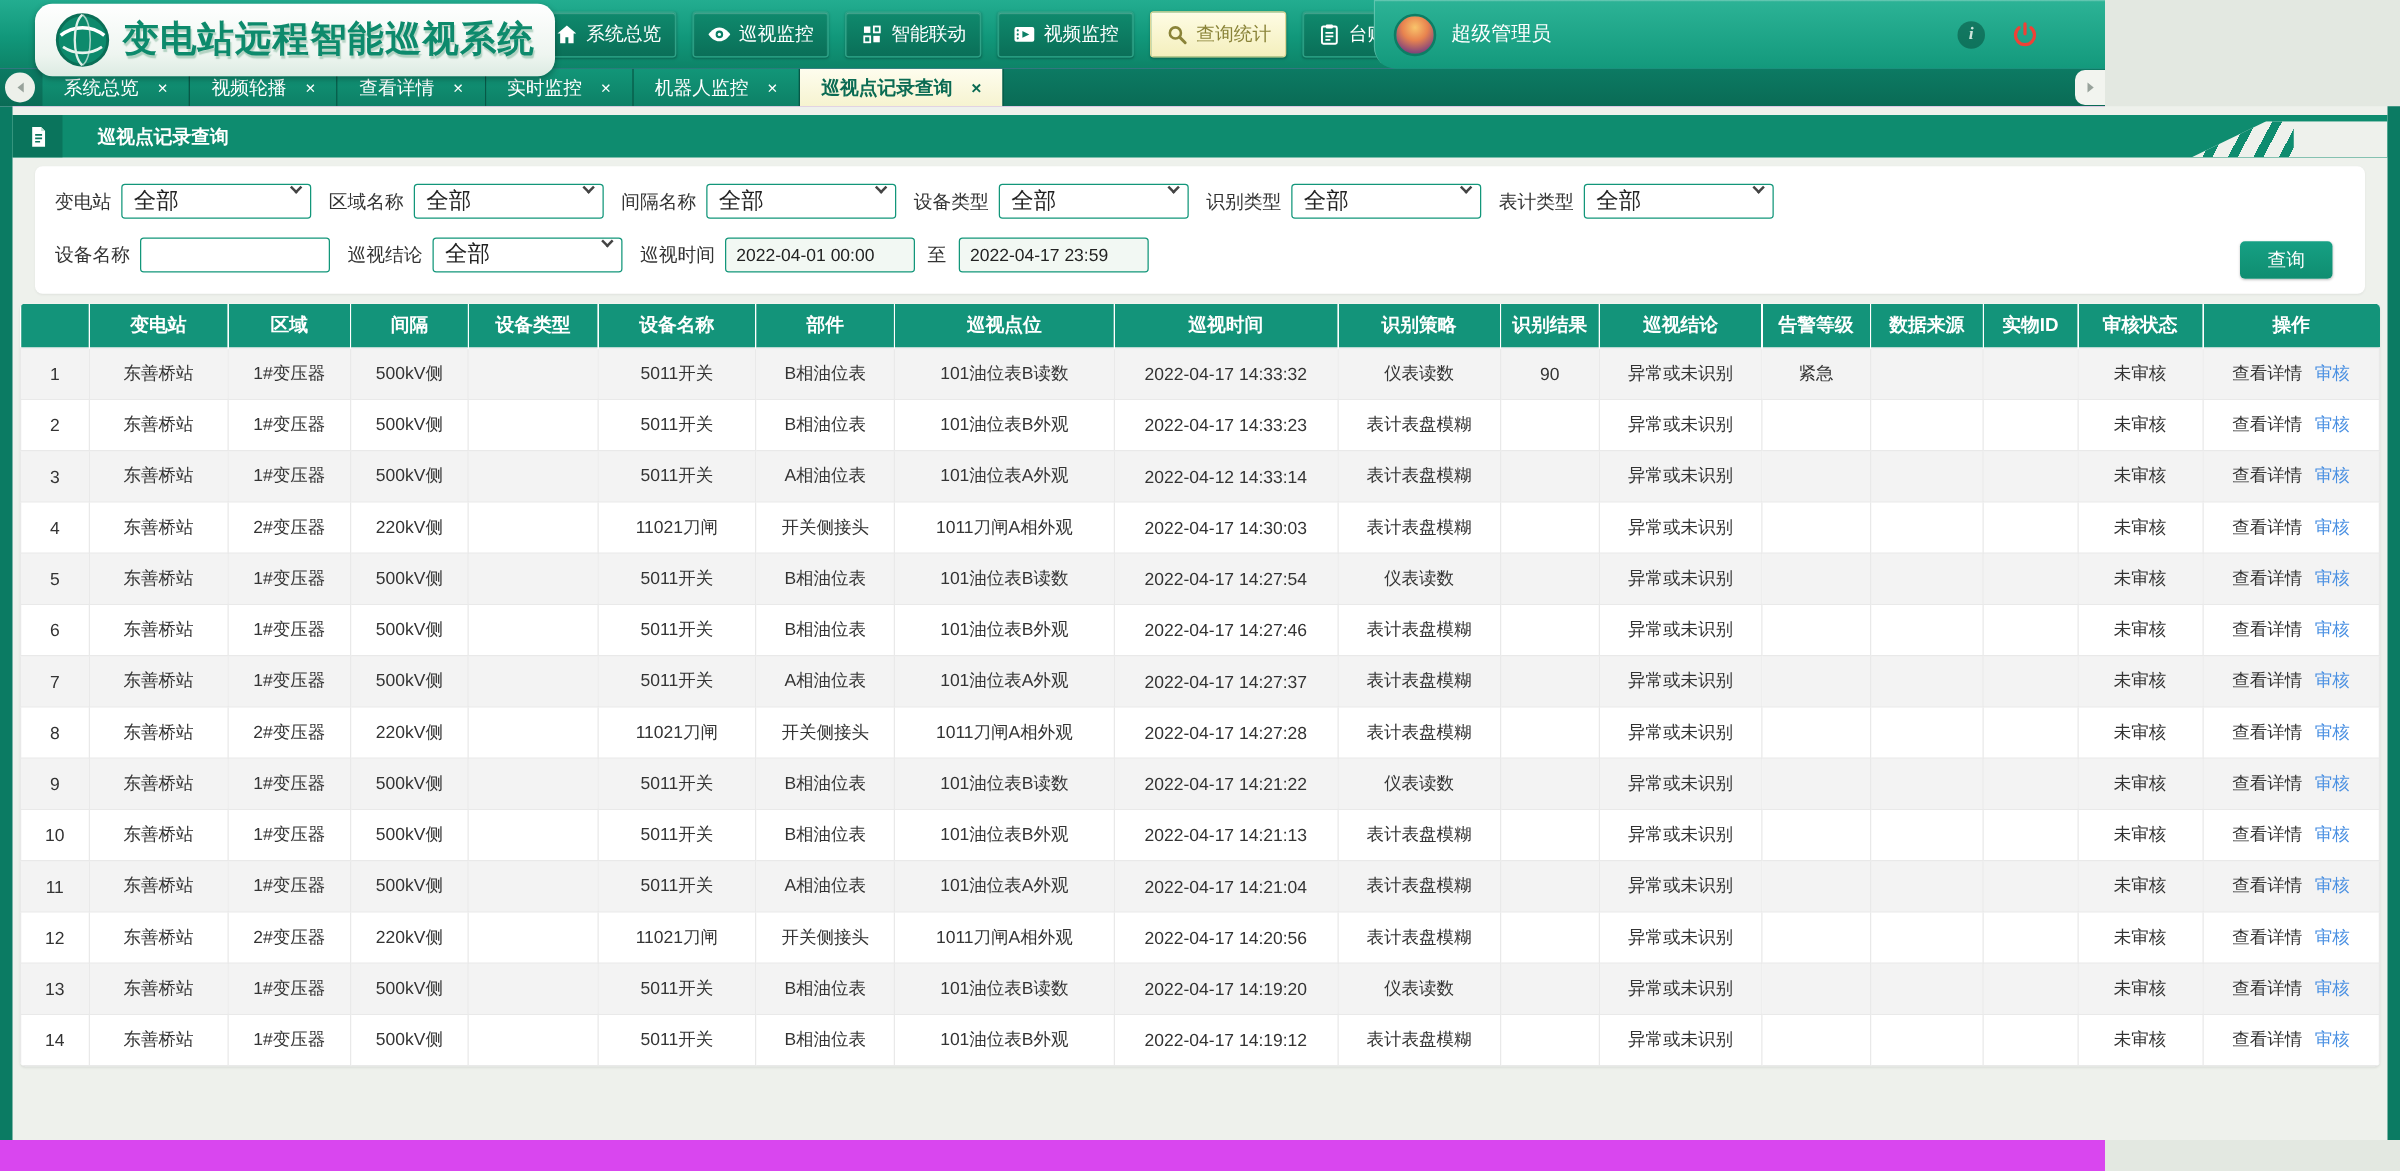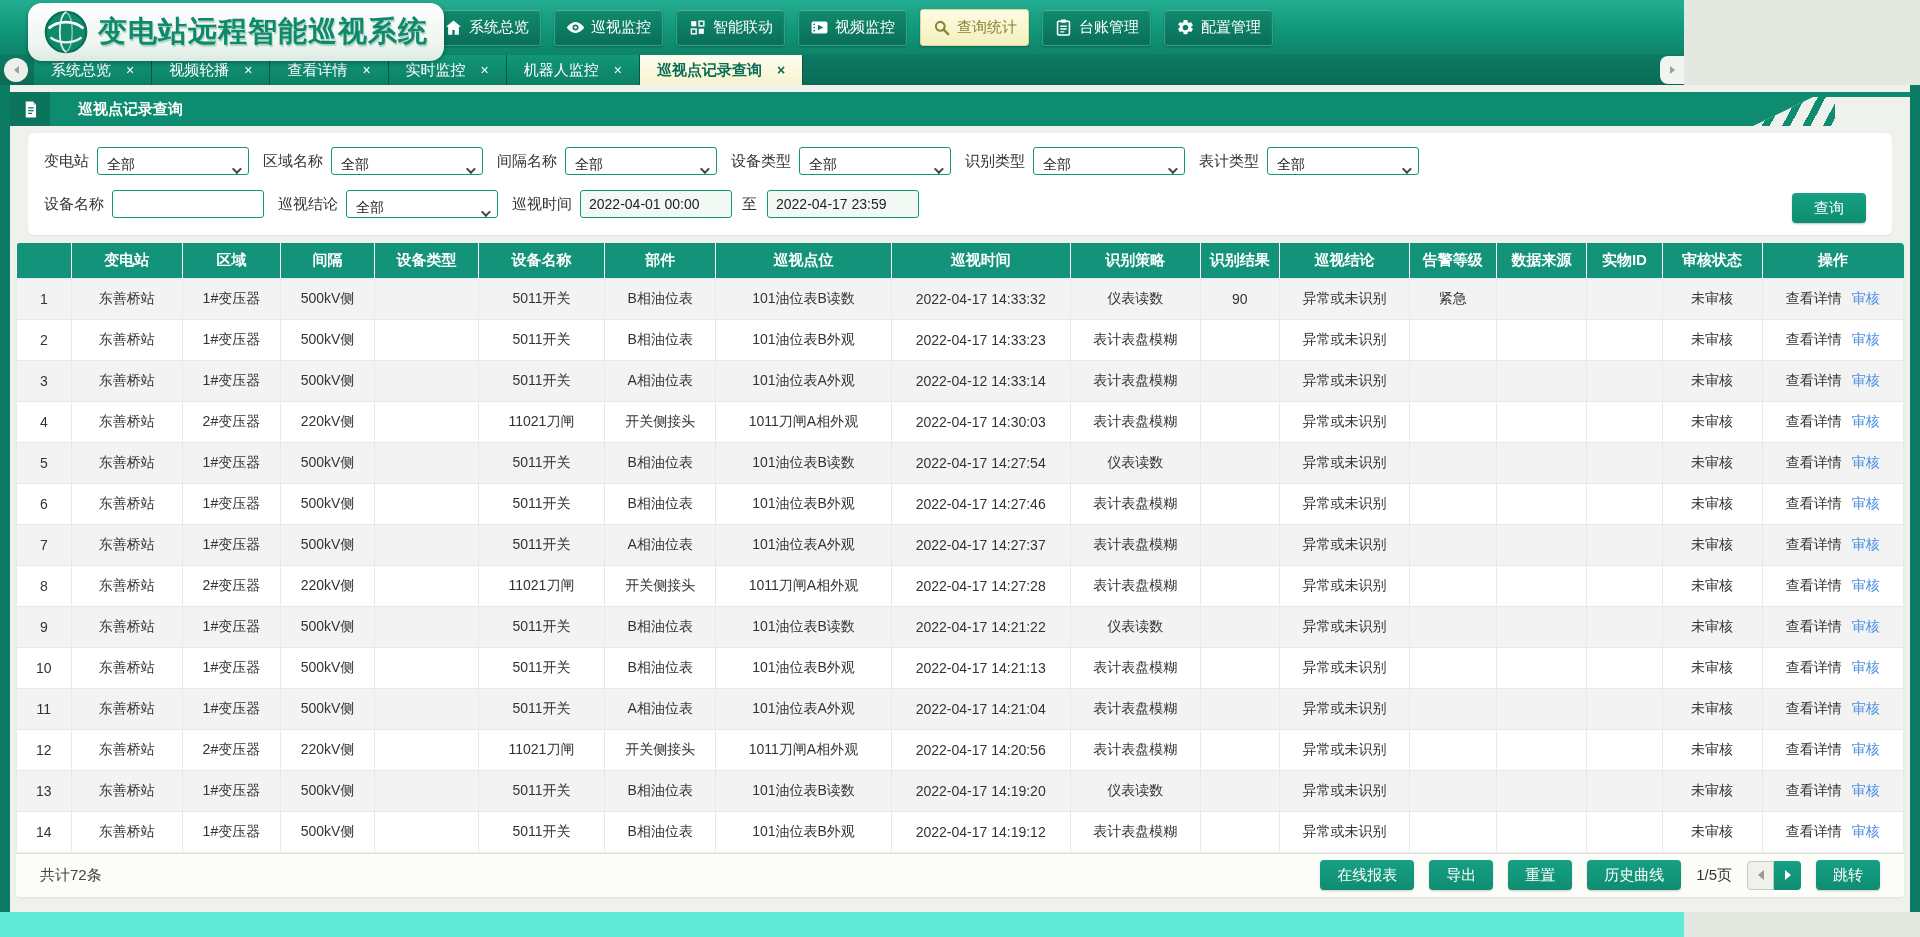--- a/index.html
+++ b/index.html
@@ -1,18 +1,18 @@
 <!DOCTYPE html>
 <html><head>
 <meta charset="utf-8">
 <style>
   *{box-sizing:border-box;margin:0;padding:0}
   html,body{width:1920px;height:937px;overflow:hidden}
   body{font-family:"Liberation Sans","DejaVu Sans",sans-serif;background:#e3e8e1}
-  .page{position:relative;width:1684px;height:937px;background:#5eead4}
+  .page{position:relative;width:1684px;height:937px;background:#d946ef}
 
   
   .header{position:relative;height:55px;background:linear-gradient(180deg,#23ad90 0%,#11977a 55%,#0d8367 100%);z-index:20}
   .logo-card{position:absolute;left:28px;top:3px;height:58px;min-width:340px;background:linear-gradient(180deg,#ffffff 0%,#eef5f0 70%,#dcebe2 100%);
     border-radius:14px;display:flex;align-items:center;gap:10px;padding:0 16px;box-shadow:0 2px 5px rgba(0,0,0,.3);z-index:30}
   .logo-card svg{width:44px;height:44px}
   .app-title{font-size:29px;font-weight:bold;color:#0d8a6c;letter-spacing:1px;text-shadow:1px 2px 1px rgba(160,200,180,.8);white-space:nowrap}
   .main-nav{position:absolute;left:432px;top:9px;display:flex;gap:13px}
   .nav-btn{height:37px;min-width:96px;padding:0 11px;display:flex;align-items:center;gap:6px;cursor:pointer;
     background:linear-gradient(180deg,#0f8a6d,#0a6f58);border:1px solid #2fa287;border-radius:3px;color:#fff;font-size:15px;
@@ -53,22 +53,22 @@
     clip-path:polygon(58px 100%,118px 5px,215px 5px,215px 100%)}
   .title-deco .stripes{position:absolute;left:44px;top:0;bottom:0;width:96px;
     background:repeating-linear-gradient(118deg,#0e8c6f 0 7px,transparent 7px 18px)}
 
   
   .filter-panel{position:relative;margin:7px 18px 0 18px;height:102px;background:#fff;border-radius:6px;padding:13px 16px 0 16px;box-shadow:0 1px 2px rgba(0,0,0,.06)}
   .f-row{display:flex;align-items:center;height:30px}
   .f-row + .f-row{margin-top:13px}
   .f-label{font-size:15px;color:#333;margin:0 8px 0 14px;white-space:nowrap}
   .f-row > .f-label:first-child{margin-left:0}
-  .select-box{width:152px;height:28px;border:1px solid #12967a;border-radius:3px;background:#fff;display:flex;align-items:flex-end;
-    justify-content:space-between;padding:0 9px;font-size:14px;color:#222;cursor:pointer;flex:none}
+  .select-box{width:152px;height:28px;border:1px solid #12967a;border-radius:3px;background:#fff;display:flex;align-items:flex-start;
+    justify-content:space-between;padding:0 9px;font-size:18px;color:#222;cursor:pointer;flex:none}
   .chev{width:7px;height:7px;border-right:2px solid #444;border-bottom:2px solid #444;transform:rotate(45deg) translateY(-2px)}
   .text-input,.date-input{width:152px;height:28px;border:1px solid #12967a;border-radius:3px;font-size:14px;color:#222;padding:0 8px;
     font-family:"Liberation Sans","DejaVu Sans",sans-serif;outline:none}
   .text-input{background:#fff}
   .date-input{background:#f2f8f3}
   .sep-label{margin:0 10px}
   .query-btn{position:absolute;right:26px;top:60px;width:74px;height:30px;background:linear-gradient(180deg,#16a084,#0f8d70);
     color:#fff;font-size:15px;border-radius:4px;display:grid;place-items:center;cursor:pointer;box-shadow:0 1px 2px rgba(0,0,0,.25)}
 
   
@@ -180,20 +180,33 @@
         </div>
         <div class="nav-btn">
           <span class="nicon">
             <svg viewBox="0 0 24 24">
               <path d="M19.14 12.94c.04-.3.06-.61.06-.94 0-.32-.02-.64-.07-.94l2.03-1.58a.49.49 0 0 0 .12-.61l-1.92-3.32a.49.49 0 0 0-.59-.22l-2.39.96c-.5-.38-1.03-.7-1.62-.94l-.36-2.54a.48.48 0 0 0-.48-.41h-3.84c-.24 0-.43.17-.47.41l-.36 2.54c-.59.24-1.13.57-1.62.94l-2.39-.96a.49.49 0 0 0-.59.22L2.74 7.87c-.12.21-.08.47.12.61l2.03 1.58c-.05.3-.09.63-.09.94s.02.64.07.94l-2.03 1.58a.49.49 0 0 0-.12.61l1.92 3.32c.12.22.37.29.59.22l2.39-.96c.5.38 1.03.7 1.62.94l.36 2.54c.05.24.24.41.48.41h3.84c.24 0 .44-.17.47-.41l.36-2.54c.59-.24 1.13-.56 1.62-.94l2.39.96c.22.08.47 0 .59-.22l1.92-3.32a.49.49 0 0 0-.12-.61l-2.01-1.58zM12 15.6A3.61 3.61 0 0 1 8.4 12c0-1.98 1.62-3.6 3.6-3.6s3.6 1.62 3.6 3.6-1.62 3.6-3.6 3.6z" fill="currentColor"></path>
             </svg>
           </span>
           <span class="nlabel">配置管理</span>
         </div>
       </div>
+    <div class="user-panel">
+      <div class="avatar"></div>
+      <span class="user-name">超级管理员</span>
+      <div class="user-icons">
+        <div class="info-i">i</div>
+        <div class="power">
+          <svg viewBox="0 0 24 24" fill="none">
+            <path d="M12 3v8" stroke="#ef4136" stroke-width="2.6" stroke-linecap="round"></path>
+            <path d="M7.2 6.2a7.6 7.6 0 1 0 9.6 0" stroke="#ef4136" stroke-width="2.6" stroke-linecap="round"></path>
+          </svg>
+        </div>
+      </div>
+    </div>
   </div>
 
   <div class="tab-bar">
     <div class="tab-scroll-left">
         <span class="tri sm-left"></span>
       </div>
     <div style="display:flex">
         <div class="tab">
           <span class="tab-label">系统总览</span>
           <span class="tab-close">×</span>
@@ -593,37 +606,16 @@
               <td></td>
               <td>异常或未识别</td>
               <td></td>
               <td></td>
               <td></td>
               <td>未审核</td>
               <td class="ops-cell"><span class="detail-link">查看详情</span><span class="audit-link">审核</span></td>
             </tr>
           </tbody>
       </table>
-      <div class="t-footer">
-        <span class="total">共计72条</span>
-        <div class="f-controls">
-          <div class="f-btns">
-              <div class="f-btn">在线报表</div>
-              <div class="f-btn">导出</div>
-              <div class="f-btn">重置</div>
-              <div class="f-btn">历史曲线</div>
-            </div>
-          <span class="page-ind">1/5页</span>
-          <div class="pager">
-            <div class="pg prev">
-                <span class="tri left"></span>
-              </div>
-            <div class="pg next">
-                <span class="tri right"></span>
-              </div>
-          </div>
-          <div class="f-btn">跳转</div>
-        </div>
-      </div>
     </div>
 
   </div>
 </div>
 
 </body></html>

